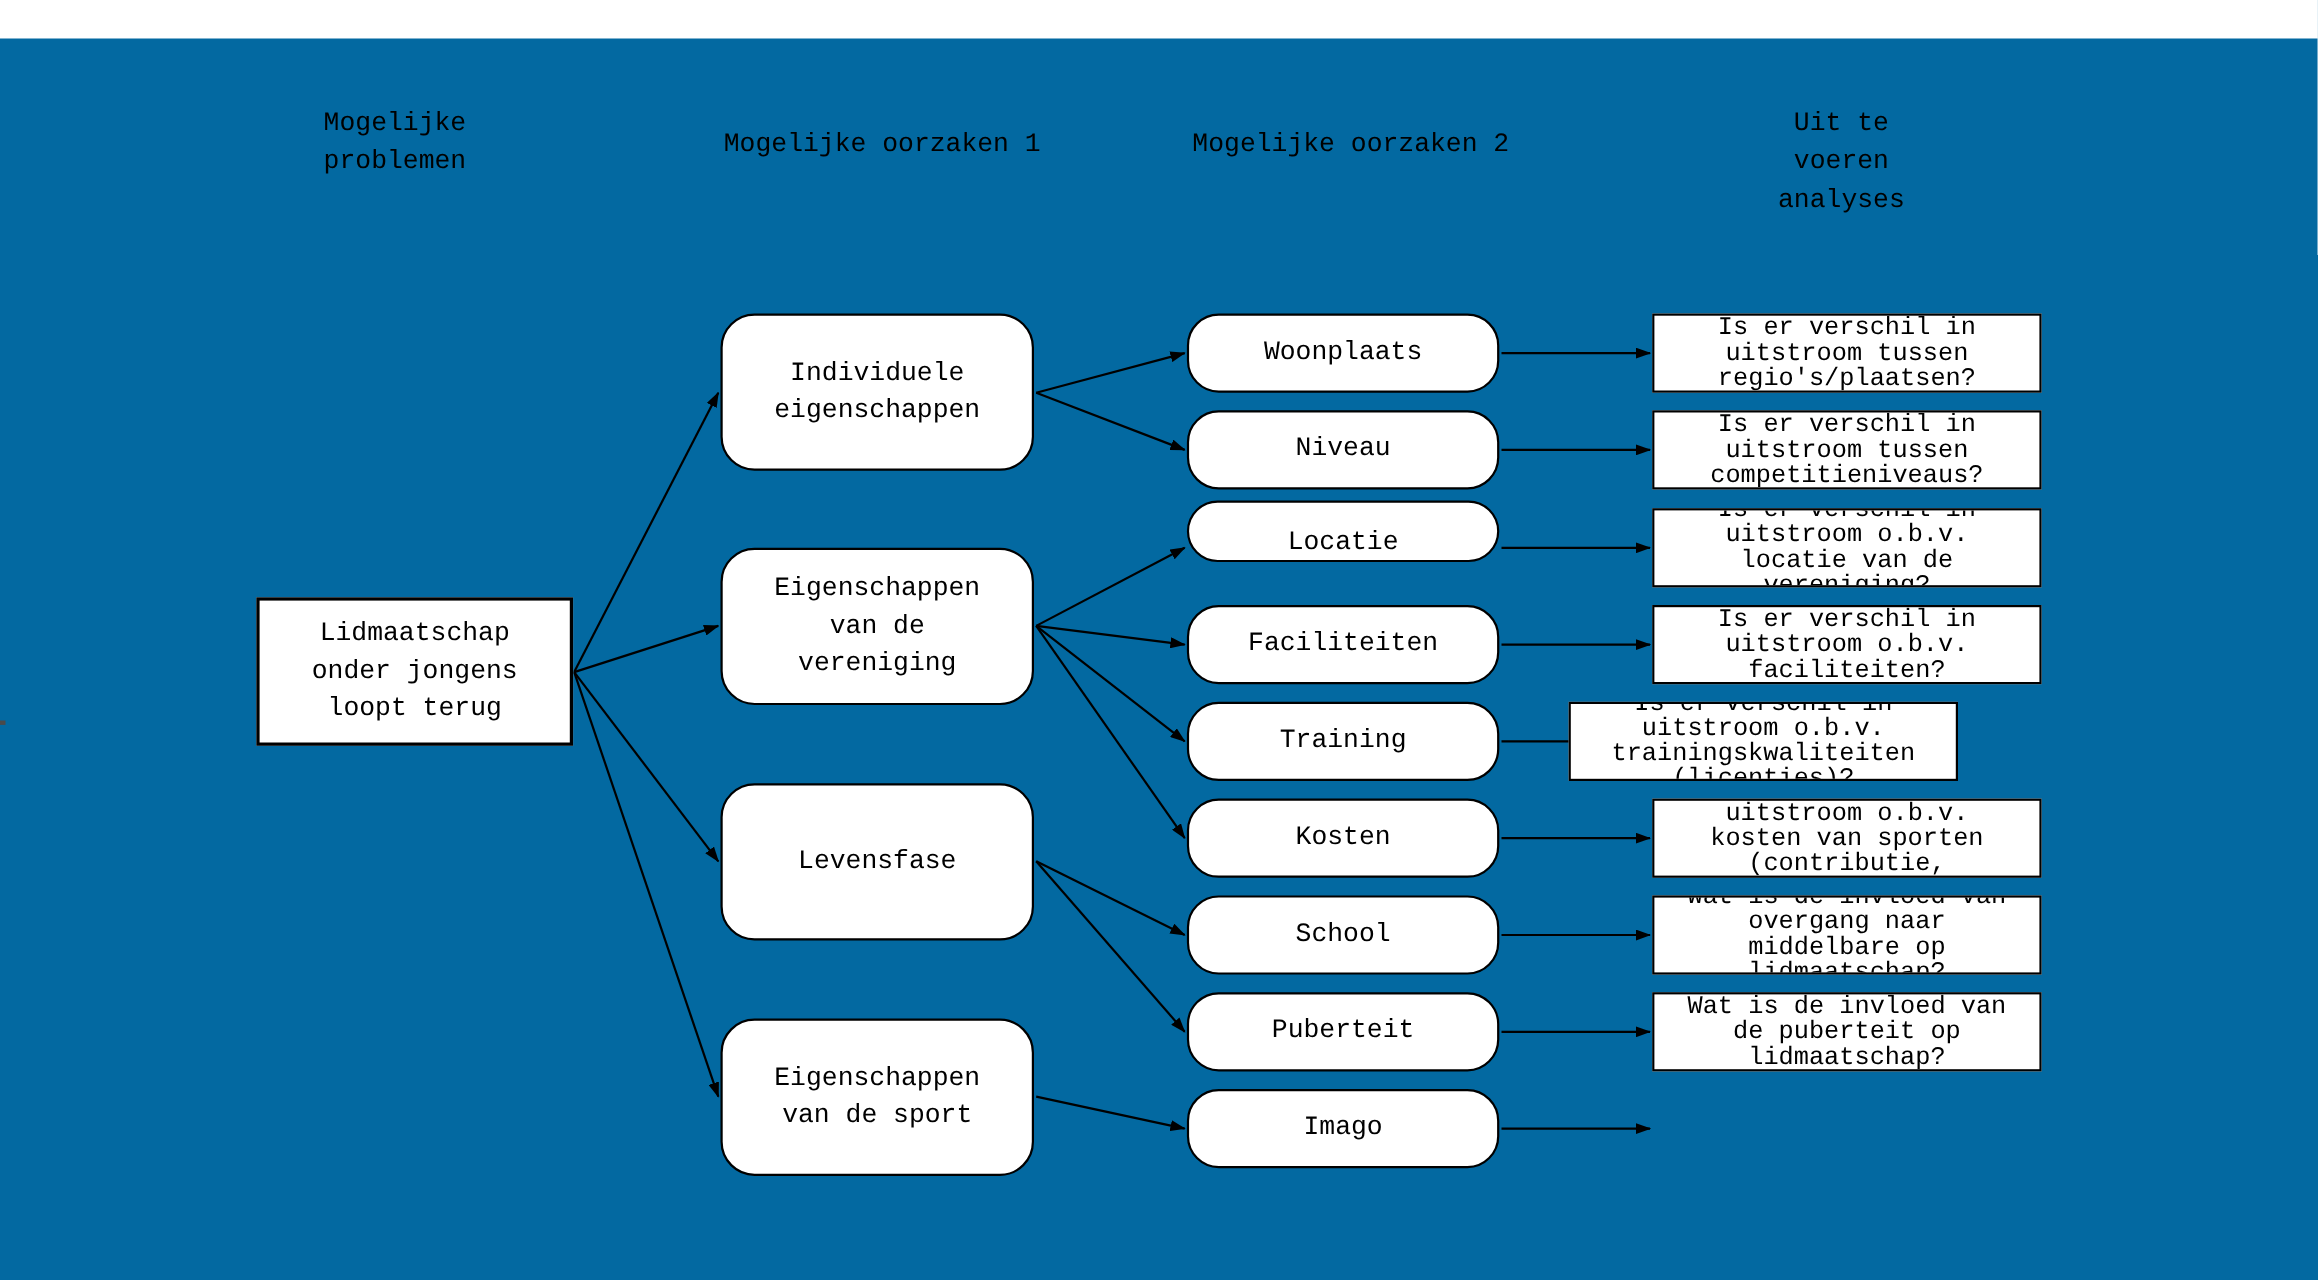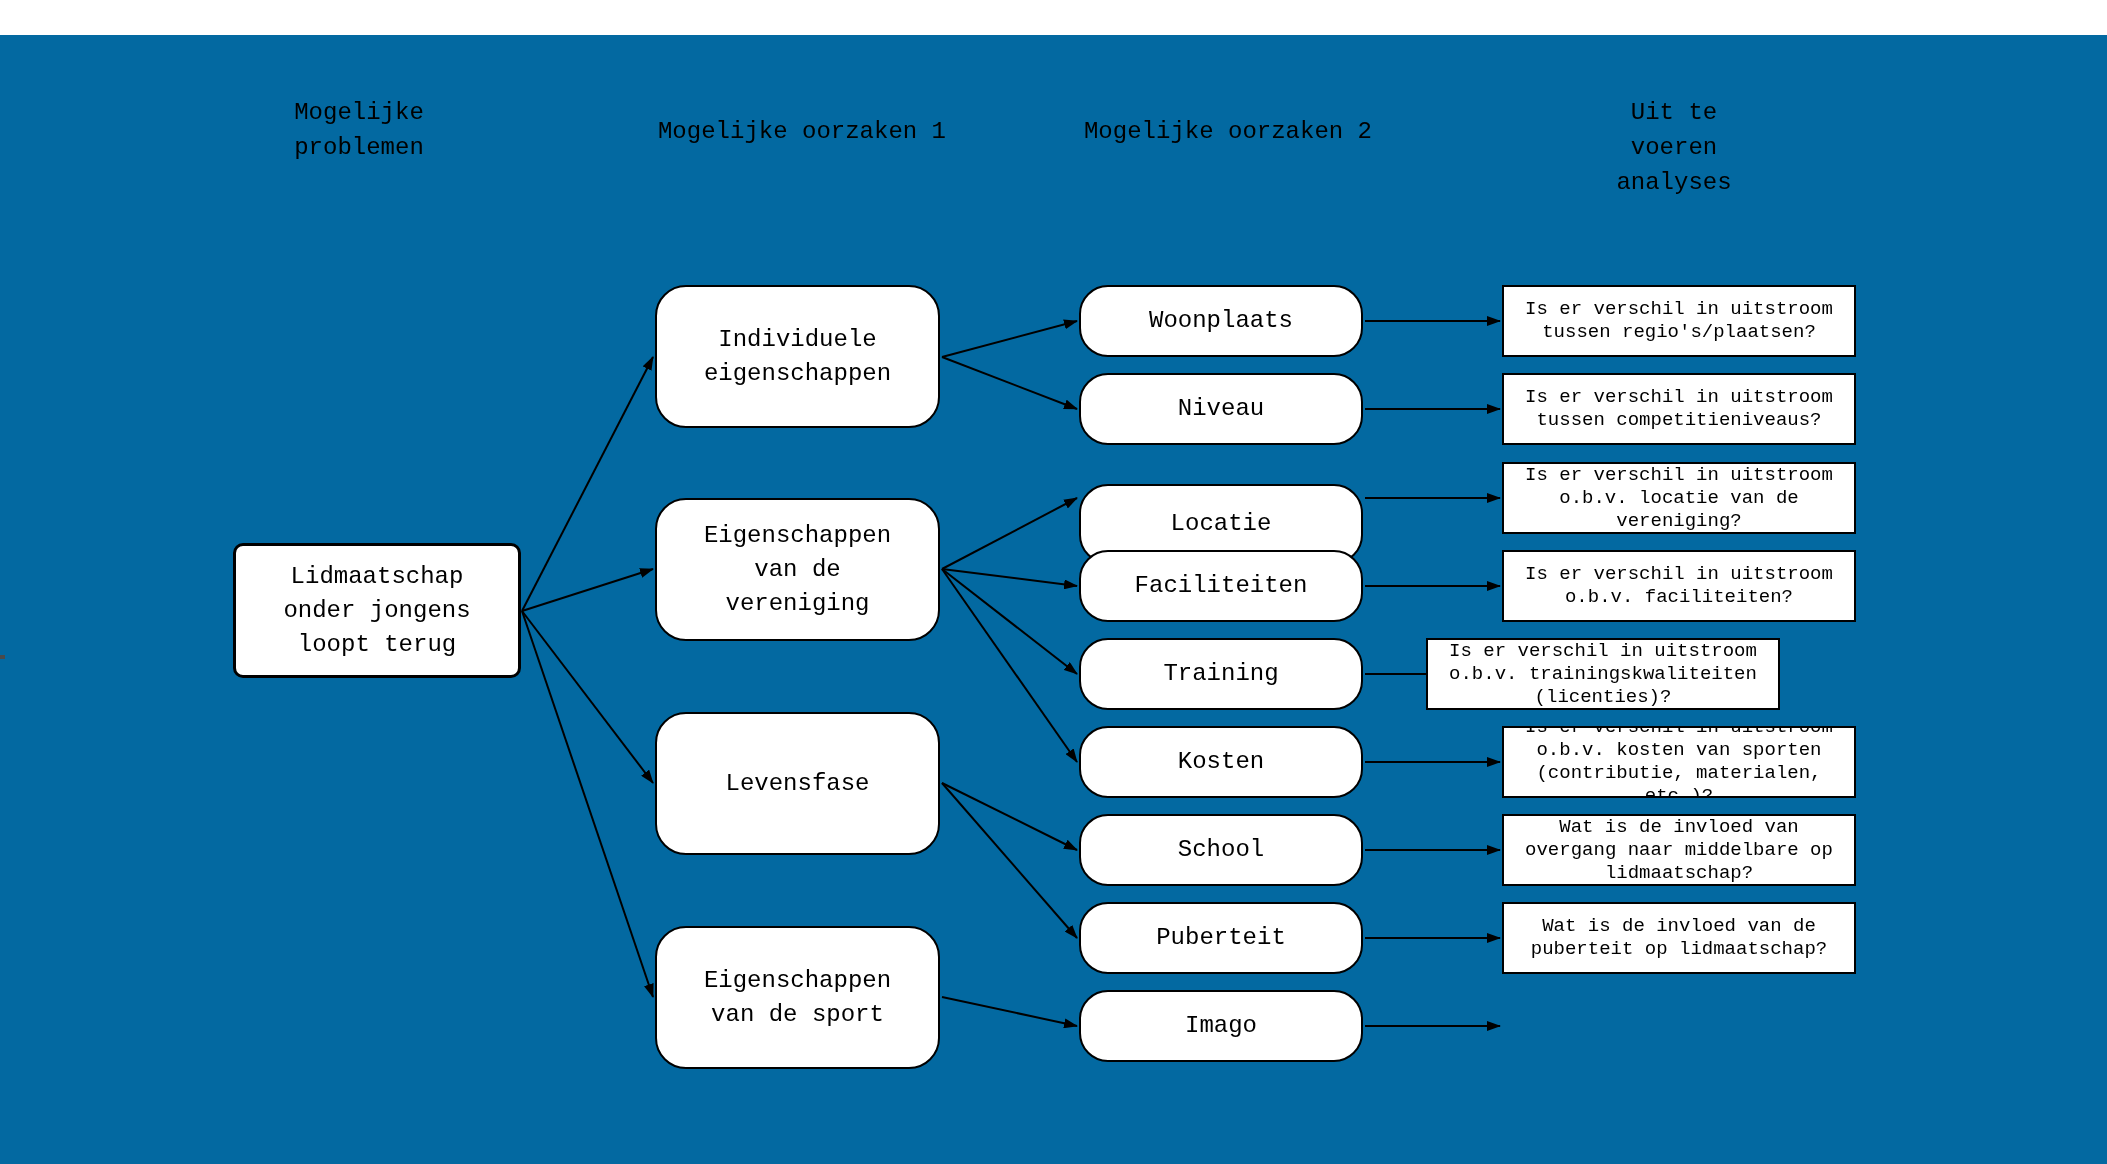--- a/index.html
+++ b/index.html
@@ -43,21 +43,21 @@
     padding: 0 26px;
     border-radius: 31px;
   }
   .l2 {
     font-size: 24px;
     line-height: 30px;
     padding: 0 8px;
     border-radius: 29px;
   }
   .an {
-    font-size: 19px;
+    font-size: 23px;
     line-height: 23px;
     padding: 0 20px;
   }
   .connector-layer {
     position: absolute;
     left: 0; top: 0;
     width: 2107px; height: 1164px;
     pointer-events: none;
   }
   .connector-layer line { stroke: #000000; stroke-width: 2; }
@@ -106,21 +106,21 @@
     <line x1="1365" y1="374" x2="1500" y2="374" marker-end="url(#arrow)"></line>
     <line x1="1365" y1="463" x2="1500" y2="463" marker-end="url(#arrow)"></line>
     <line x1="1365" y1="551" x2="1500" y2="551" marker-end="url(#arrow)"></line>
     <line x1="1365" y1="639" x2="1500" y2="639" marker-end="url(#arrow)"></line>
     <line x1="1365" y1="727" x2="1500" y2="727" marker-end="url(#arrow)"></line>
     <line x1="1365" y1="815" x2="1500" y2="815" marker-end="url(#arrow)"></line>
     <line x1="1365" y1="903" x2="1500" y2="903" marker-end="url(#arrow)"></line>
     <line x1="1365" y1="991" x2="1500" y2="991" marker-end="url(#arrow)"></line>
   </svg>
 
-  <div class="box root" style="left:233px; top:508px; width:288px; height:135px;border-radius:10px;">
+  <div class="box root" style="left:233px; top:508px; width:288px; height:135px;">
     <span>Lidmaatschap onder jongens loopt terug</span>
   </div>
 
   <div class="box l1" style="left:655px; top:250px; width:285px; height:143px;">
     <span>Individuele eigenschappen</span>
   </div>
   <div class="box l1" style="left:655px; top:463px; width:285px; height:143px;">
     <span>Eigenschappen van de vereniging</span>
   </div>
   <div class="box l1" style="left:655px; top:677px; width:285px; height:143px;">
@@ -129,21 +129,21 @@
   <div class="box l1" style="left:655px; top:891px; width:285px; height:143px;">
     <span>Eigenschappen van de sport</span>
   </div>
 
   <div class="box l2" style="left:1079px; top:250px; width:284px; height:72px;">
     <span>Woonplaats</span>
   </div>
   <div class="box l2" style="left:1079px; top:338px; width:284px; height:72px;">
     <span>Niveau</span>
   </div>
-  <div class="box l2" style="left:1079px; top:449px; width:284px; height:80px;">
+  <div class="box l2" style="left:1079px; top:420px; width:284px; height:56px;align-items:flex-end;">
     <span>Locatie</span>
   </div>
   <div class="box l2" style="left:1079px; top:515px; width:284px; height:72px;">
     <span>Faciliteiten</span>
   </div>
   <div class="box l2" style="left:1079px; top:603px; width:284px; height:72px;">
     <span>Training</span>
   </div>
   <div class="box l2" style="left:1079px; top:691px; width:284px; height:72px;">
     <span>Kosten</span>

